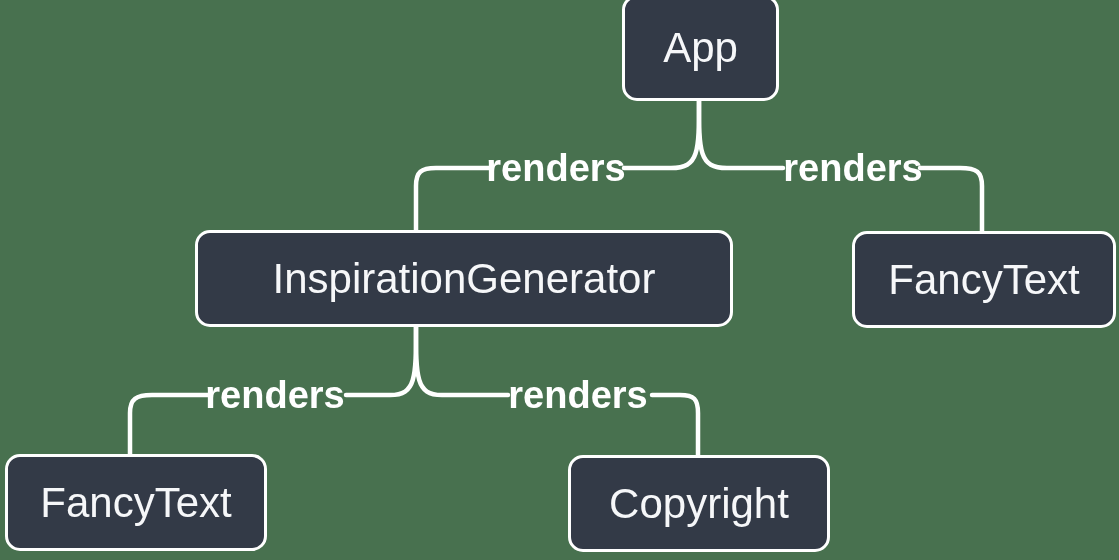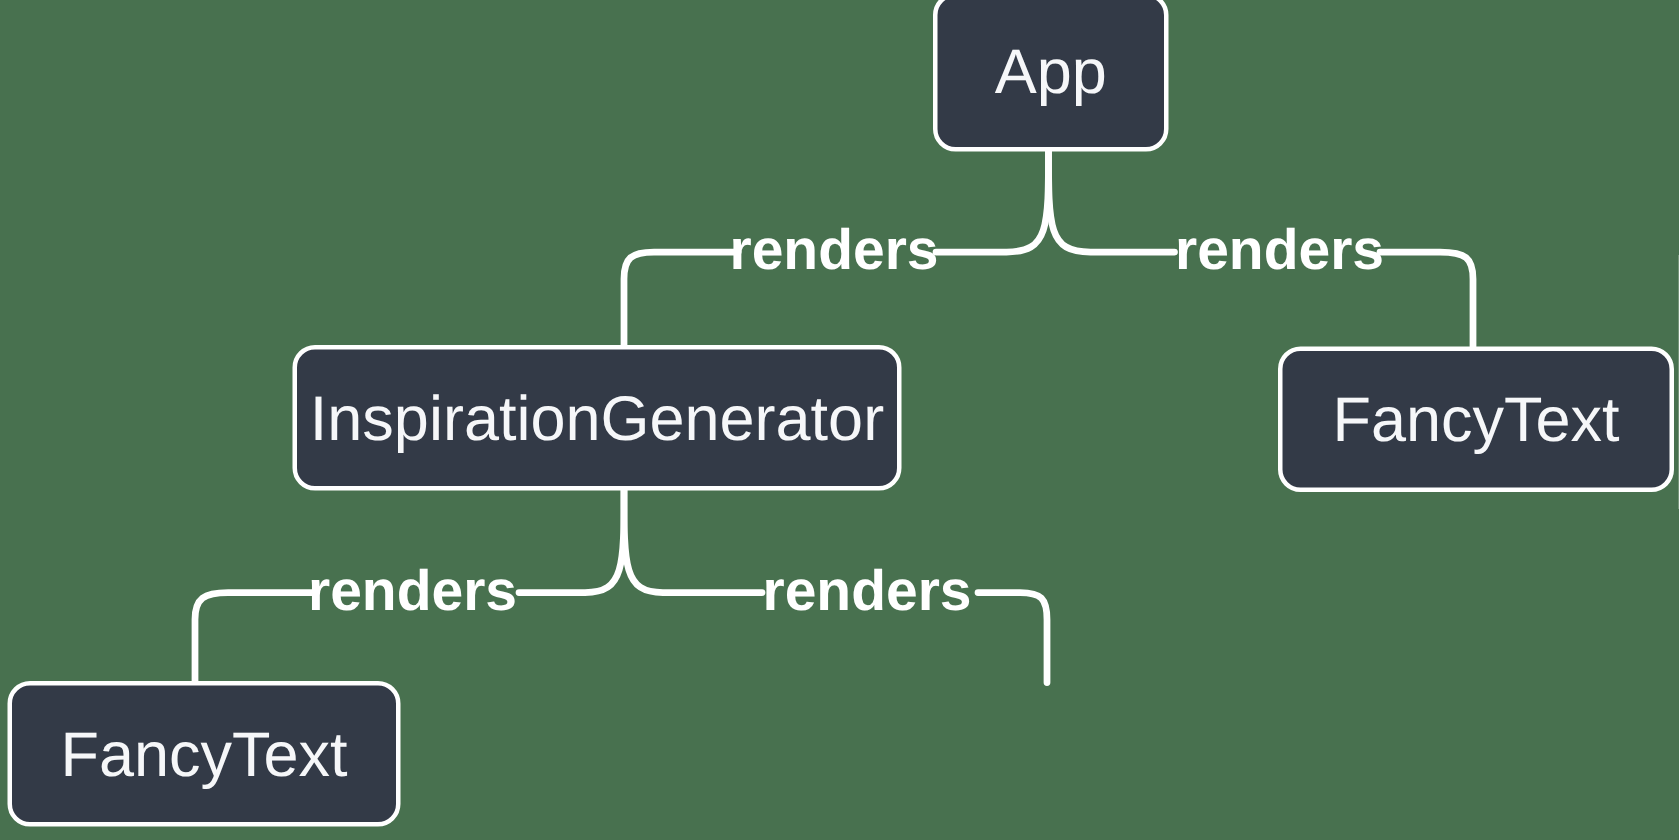--- a/index.html
+++ b/index.html
@@ -34,21 +34,21 @@
     border-radius: 15px;
     color: var(--text, #F6F7F9);
     font-size: 42px;
     font-weight: 400;
     display: flex;
     align-items: center;
     justify-content: center;
     white-space: nowrap;
   }
   .node-app                  { left: 622px; top: -5px;  width: 157px; height: 106px; }
-  .node-inspiration-generator{ left: 195px; top: 230px; width: 406px; height: 97px; }
+  .node-inspiration-generator{ left: 195px; top: 230px; width: 538px; height: 97px; }
   .node-fancy-text-top       { left: 852px; top: 231px; width: 264px; height: 97px; }
   .node-fancy-text-bottom    { left: 5px;   top: 454px; width: 262px; height: 97px; }
   .node-copyright            { left: 568px; top: 455px; width: 262px; height: 97px; }
 
   .edge-label {
     position: absolute;
     transform: translate(-50%, -50%);
     color: var(--edge, #FFFFFF);
     font-size: 38px;
     font-weight: 700;
@@ -93,14 +93,17 @@
   </div>
 
   <div class="node node-fancy-text-top">
     <span>FancyText</span>
   </div>
 
   <div class="node node-fancy-text-bottom">
     <span>FancyText</span>
   </div>
 
+  <div class="node node-copyright">
+    <span>Copyright</span>
+  </div>
 
 </div>
 
 </body></html>

